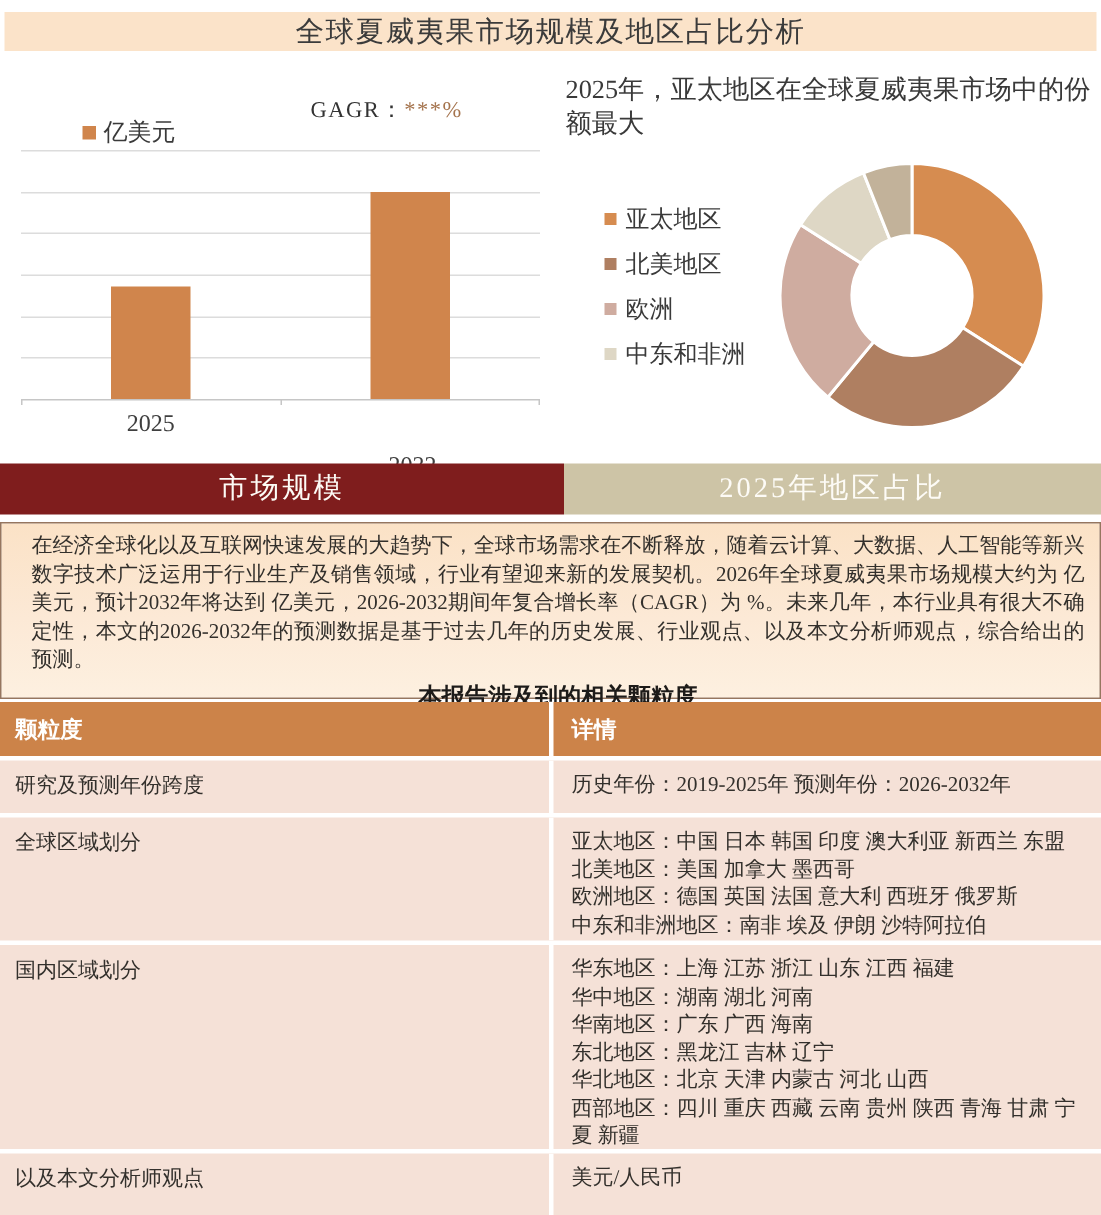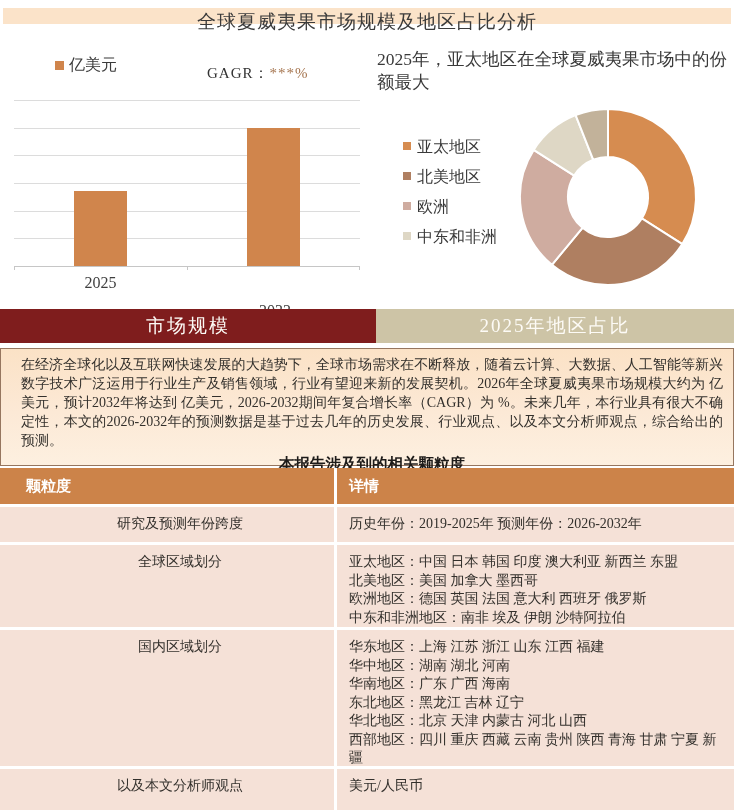--- a/index.html
+++ b/index.html
@@ -1,26 +1,26 @@
 <!DOCTYPE html>
 <html><head>
 <meta charset="utf-8">
 <style>
   html,body{margin:0;padding:0;background:#ffffff;}
   #page{position:relative;width:734px;height:810px;background:#ffffff;overflow:hidden;
         font-family:"Liberation Serif","DejaVu Serif",serif;color:#35322e;}
 
   
-  .header-bar{position:absolute;left:3px;right:3px;top:8px;height:16px;background:#fbe3c9;
+  .header-bar{position:absolute;left:3px;right:3px;top:8px;height:26px;background:#fbe3c9;
               text-align:center;font-size:19px;line-height:27px;color:#3b3b3b;letter-spacing:1px;}
 
   
   .chart-row{position:absolute;top:34px;left:0;width:734px;height:266px;display:flex;}
   .bar-panel{position:relative;width:367px;height:266px;}
-  .bar-legend{position:absolute;left:55px;top:21px;display:flex;align-items:center;font-size:16px;color:#3a3a3a;}
+  .bar-legend{position:absolute;left:55px;top:44px;display:flex;align-items:center;font-size:16px;color:#3a3a3a;}
   .bar-legend .swatch{width:9px;height:9px;margin-right:5px;display:inline-block;}
   .cagr{position:absolute;left:207px;top:30px;font-size:15px;color:#333;letter-spacing:1px;}
   .cagr .cagr-val{color:#a5744e;}
   .plot{position:absolute;left:14px;top:66px;width:346px;height:166px;border-bottom:1px solid #c6c6c6;}
   .gridline{position:absolute;left:0;width:100%;height:1px;background:#dcdcdc;}
   .bar{position:absolute;bottom:0;}
   .xtick{position:absolute;top:166px;width:1px;height:4px;background:#c6c6c6;}
   .xlabel{position:absolute;top:174px;width:70px;text-align:center;font-size:16px;color:#3f3f3f;}
 
   .donut-panel{position:relative;width:367px;height:266px;}
@@ -42,21 +42,21 @@
             padding:6px 10px 0 20px;}
   .para-text{font-size:14px;line-height:19px;text-align:justify;color:#33302c;}
   .table-title{margin-top:4px;text-align:center;font-weight:bold;font-size:15.5px;color:#1d1b19;}
 
   
   .grain-table{position:absolute;top:468px;left:0;width:734px;}
   .t-row{display:flex;width:734px;box-sizing:border-box;}
   .t-head{height:36px;background:#cc8349;color:#ffffff;font-weight:bold;font-size:15px;margin-bottom:3px;}
   .t-head .cell{display:flex;align-items:center;}
   .t-body{background:#f5e1d7;margin-bottom:3px;overflow:hidden;}
-  .cell-l{width:334px;box-sizing:border-box;padding-left:26px;flex:none;text-align:center;}
+  .cell-l{width:366px;box-sizing:border-box;padding-left:10px;flex:none;}
   .cell-div{width:3px;background:#ffffff;flex:none;}
   .cell-r{flex:1;box-sizing:border-box;padding-left:12px;padding-right:8px;}
   .t-body .cell-l{padding-top:8px;font-size:14px;color:#33302c;}
   .t-body .cell-r{padding-top:8px;font-size:14px;line-height:18.5px;color:#33302c;white-space:pre-line;}
   .r1{height:35px;} .r2{height:136px;} .r3{height:82px;} .r4{height:41px;margin-bottom:0;}
 </style>
 </head>
 <body>
 
 <div id="page">

